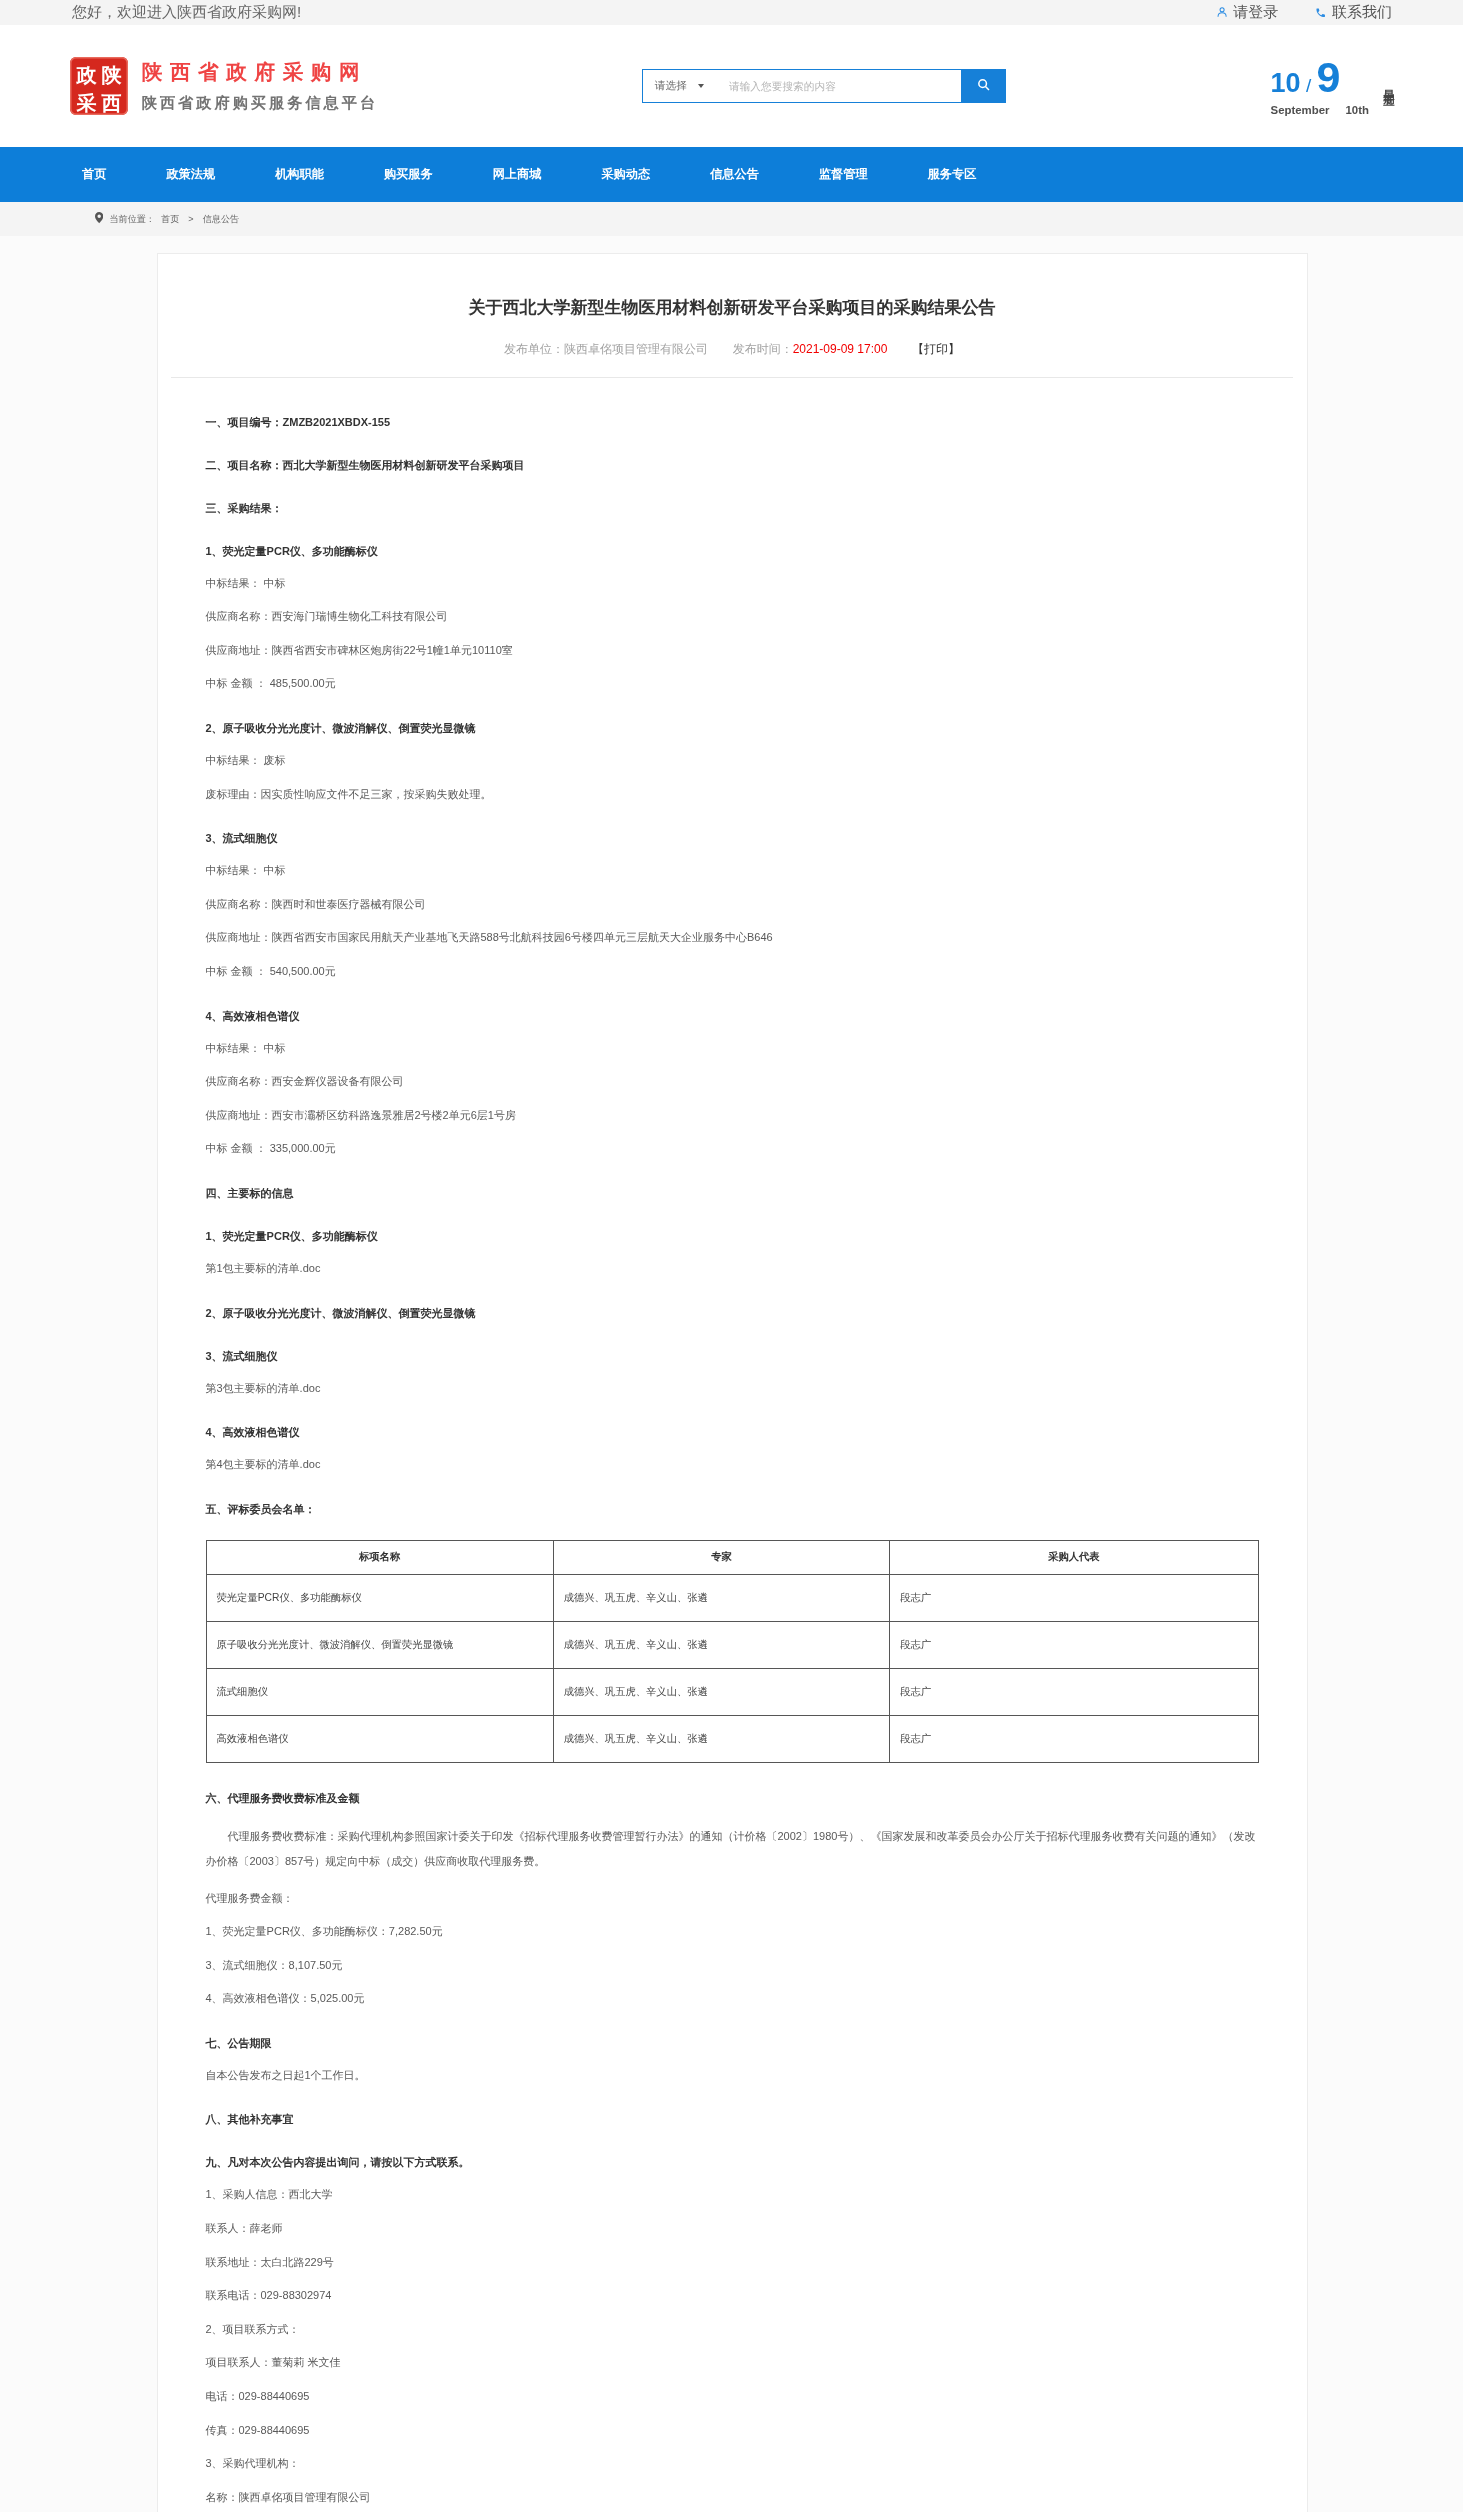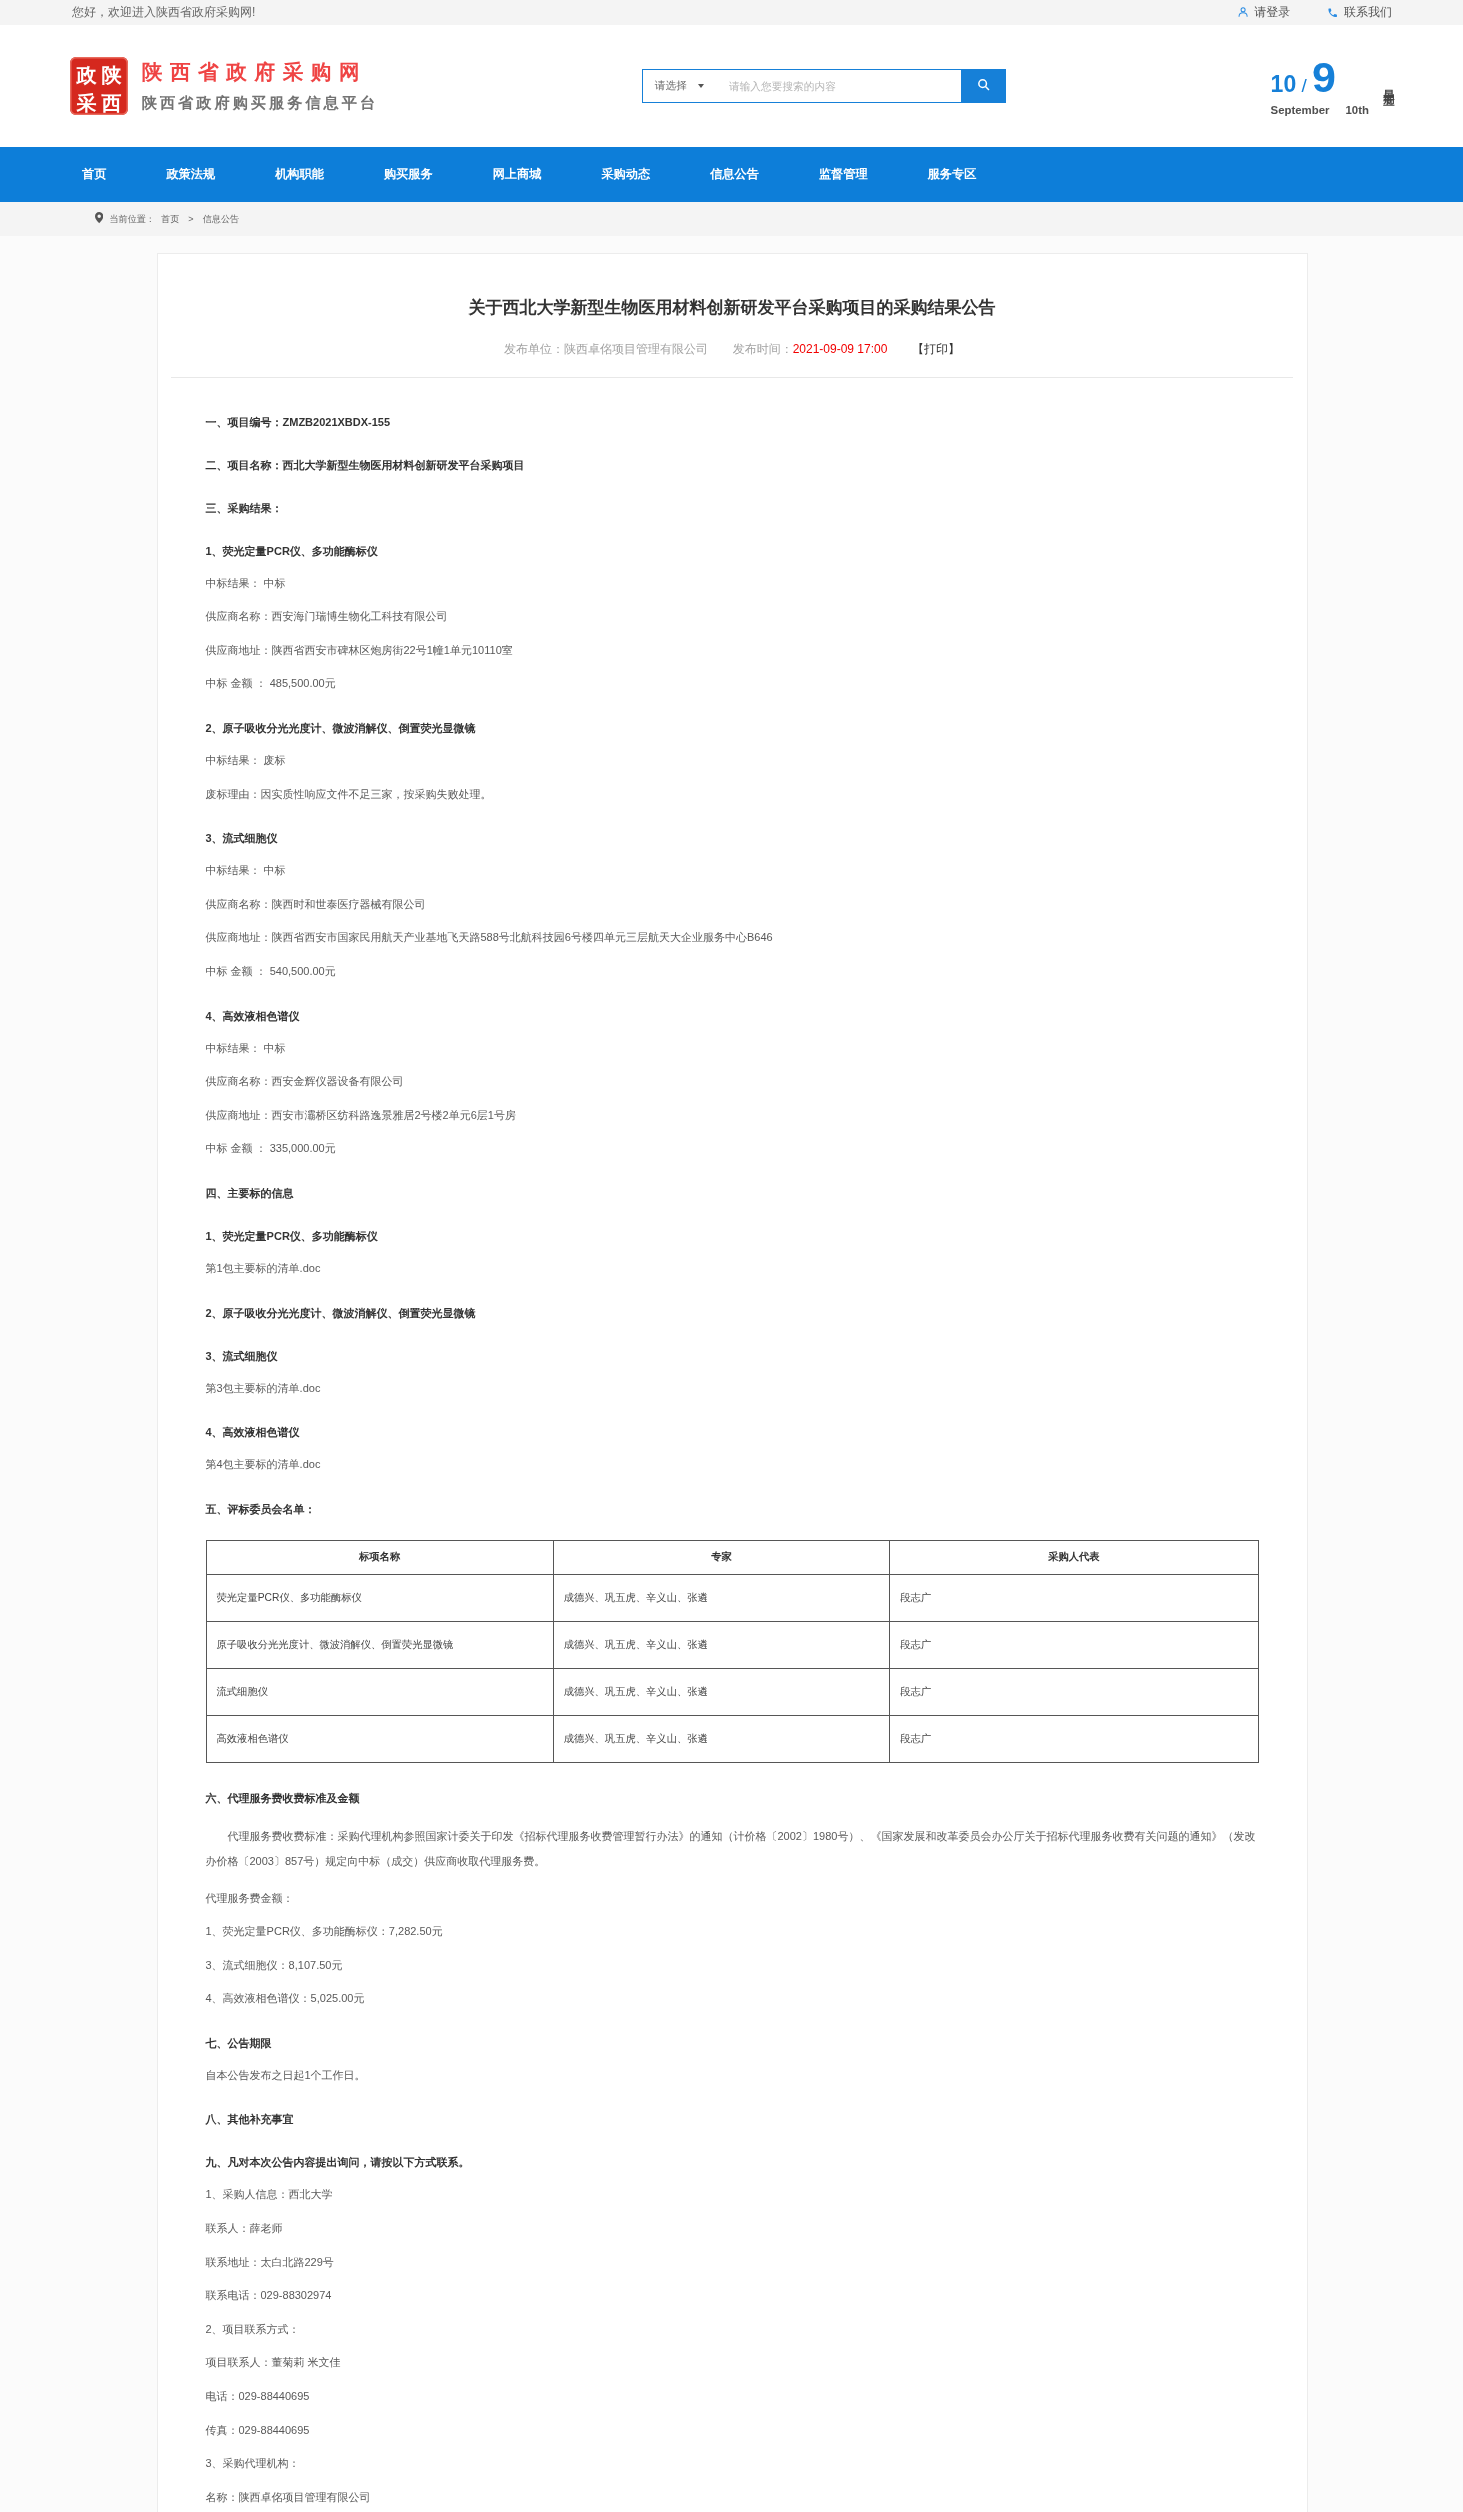--- a/index.html
+++ b/index.html
@@ -4,21 +4,21 @@
 <style>
   * { box-sizing: border-box; margin: 0; padding: 0; }
   html { background:#fbfbfb; }
   body {
     width: 1464px; margin: 0 auto; background: #fbfbfb;
     font-family: "Liberation Sans", "DejaVu Sans", sans-serif;
     color: #333;
   }
   
   .topbar { height: 25px; background:#f4f4f4; display:flex; align-items:center;
-            justify-content:space-between; padding: 0 72px; font-size: 12px; color:#666; }
+            justify-content:space-between; padding: 0 72px; font-size: 15px; color:#666; }
   .topbar-right { display:flex; align-items:center; gap: 37px; }
   .toplink { display:flex; align-items:center; gap:5.3px; color:#555; cursor:pointer; }
   .toplink svg { display:block; }
   
   .header { height: 122px; background:#fff; display:flex; align-items:center;
             justify-content:space-between; padding: 0 70px; }
   .logo { display:flex; align-items:center; gap:13.7px; cursor:pointer; }
   .seal { width:58px; height:58px; background:#d5281e; border-radius:6.1px;
           display:grid; grid-template-columns:1fr 1fr; grid-template-rows:1fr 1fr;
           padding:4.6px; gap:1.5px; box-shadow: inset 0 0 0 1.5px #e96a5d; }
@@ -32,21 +32,21 @@
                 font-size:10.7px; color:#666; cursor:pointer; }
   .tri { width:0; height:0; border-left:3.8px solid transparent; border-right:3.8px solid transparent;
          border-top:4.6px solid #555; }
   .search input { flex:1; border:none; outline:none; font-size:10.7px; color:#333; padding:0 4.6px;
                   font-family:Liberation Sans, sans-serif; }
   .search input::placeholder { color:#b5b5b5; }
   .search-btn { width:44px; background:#1680d8; border:none; display:flex; align-items:center;
                 justify-content:center; cursor:pointer; }
   .datebox { display:flex; align-items:center; gap:13.7px; }
   .date-nums { display:flex; align-items:baseline; color:#1680d8; }
-  .d-day { font-size:23px; font-weight:600; }
+  .d-day { font-size:27px; font-weight:600; }
   .d-slash { font-size:19px; margin:0 5.3px; font-weight:400; }
   .d-month { font-size:43px; font-weight:bold; line-height:1; }
   .date-en { font-size:11.4px; color:#4f4f4f; margin-top:4.6px; font-weight:600; display:flex; gap:16px; }
   .weekday { writing-mode: vertical-rl; text-orientation:upright; font-size:11.4px; font-weight:bold;
              color:#444; letter-spacing:3.8px; line-height:1; }
   
   .mainnav { height: 55px; background:#0d7ed9; display:flex; align-items:center; padding: 0 52px; }
   .mainnav ul { list-style:none; display:flex; }
   .mainnav li { color:#fff; font-size:12.2px; font-weight:bold; padding: 0 30px; cursor:pointer;
                 line-height:55px; }

